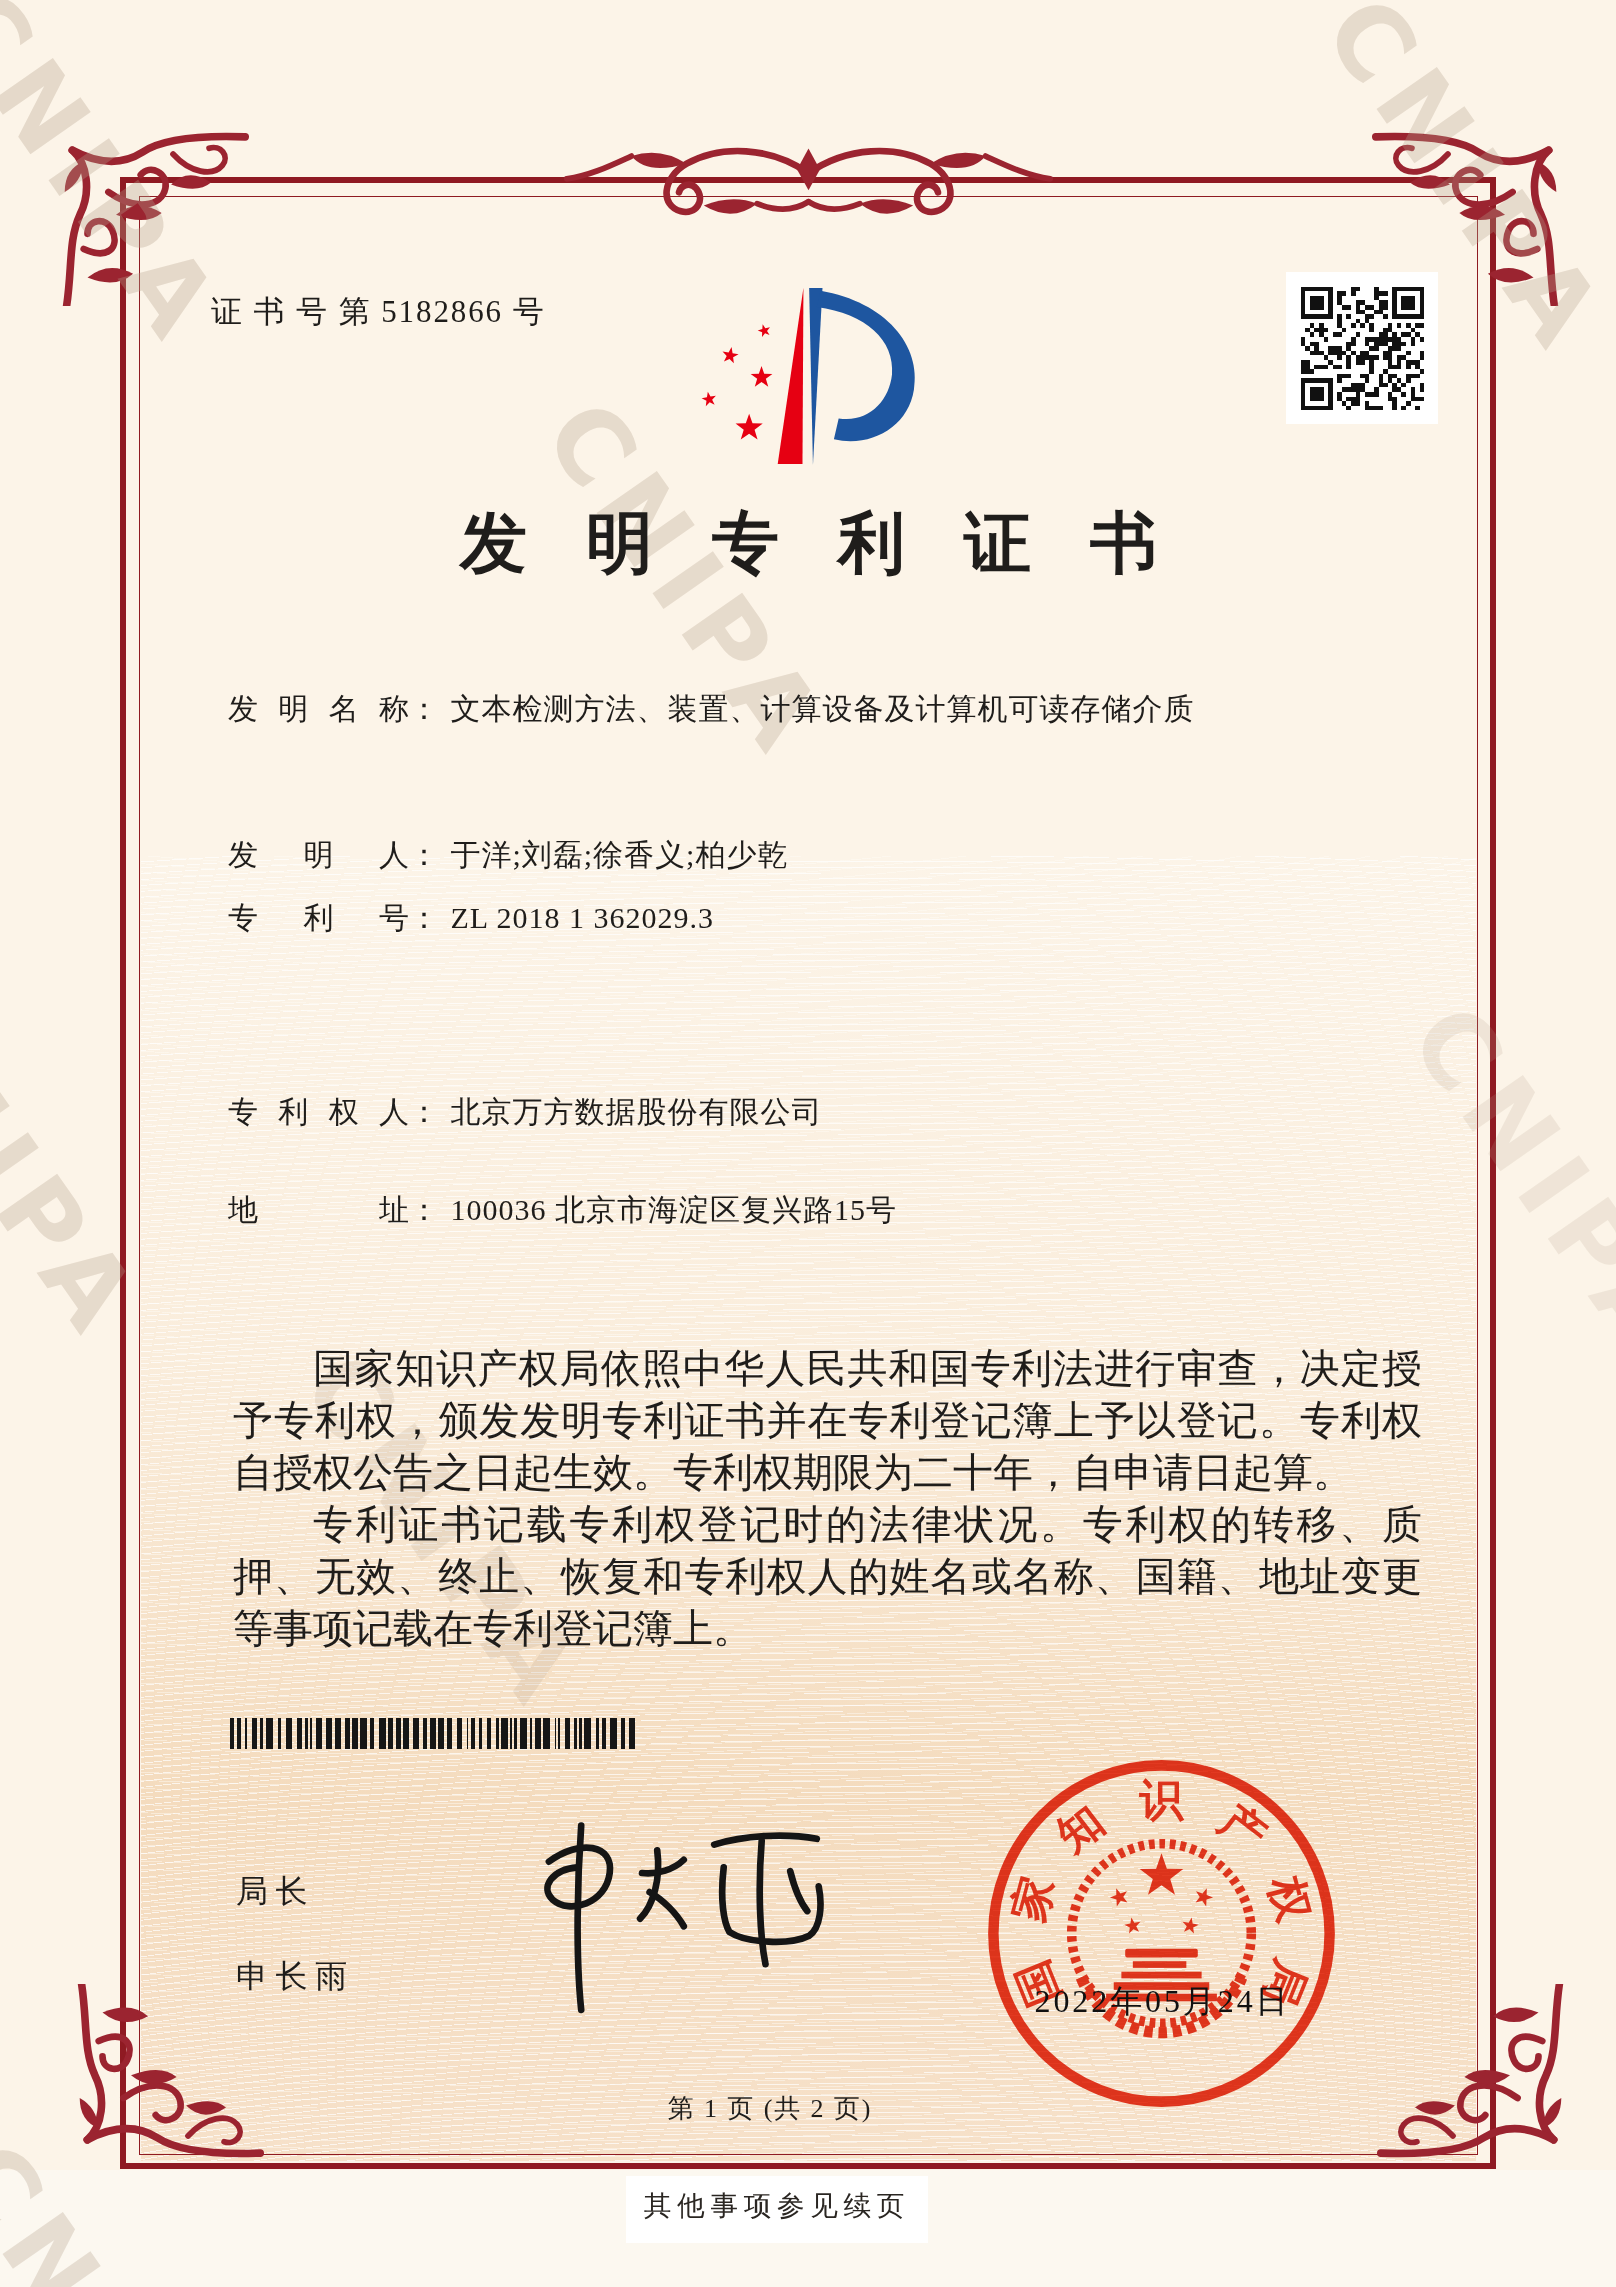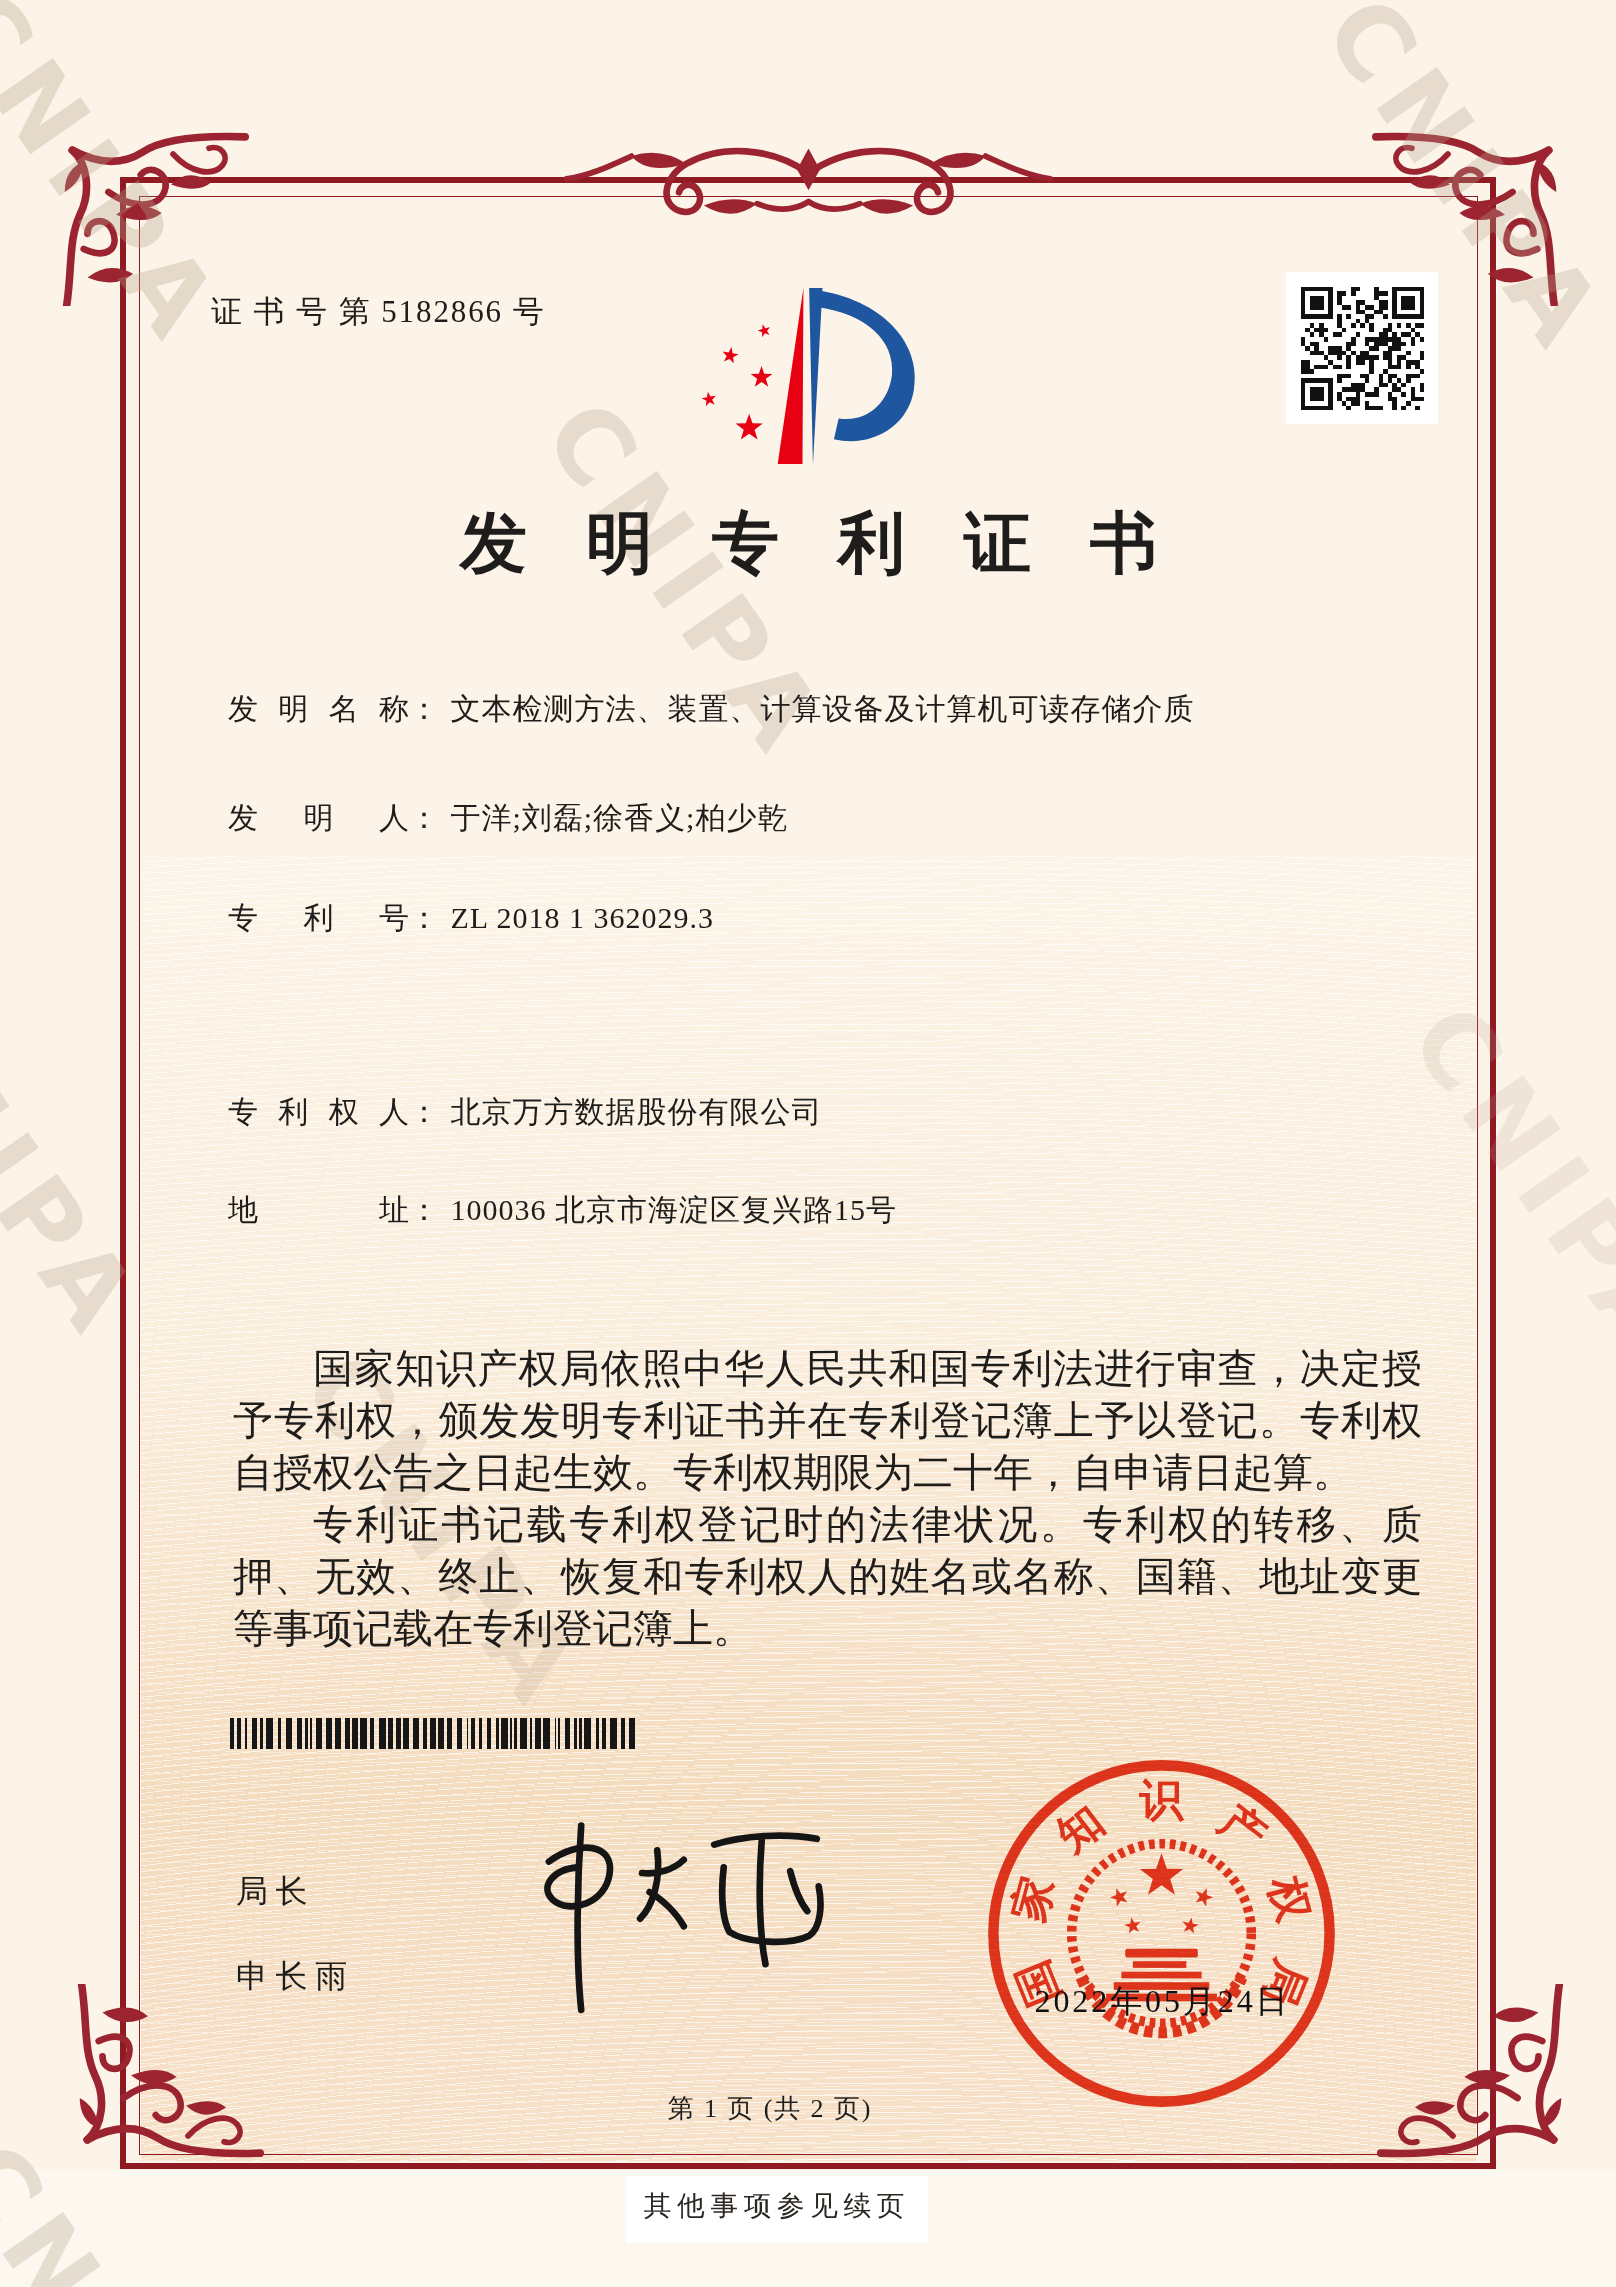--- a/index.html
+++ b/index.html
@@ -375,21 +375,21 @@
         <rect x="2" y="22" width="5" height="5" fill="#fff"></rect>
         <rect x="3" y="23" width="3" height="3" fill="#111"></rect>
       </svg>
   </div>
 
   <div class="txt title">发明专利证书</div>
 
   <div class="txt row" style="top:688px">
     <span class="lbl">发明名称</span><span>：</span><span class="val">文本检测方法、装置、计算设备及计算机可读存储介质</span>
   </div>
-  <div class="txt row" style="top:797px">
+  <div class="txt row" style="top:834px">
     <span class="lbl">发明人</span><span>：</span><span class="val">于洋;刘磊;徐香义;柏少乾</span>
   </div>
   <div class="txt row" style="top:897px">
     <span class="lbl">专利号</span><span>：</span><span class="val">ZL 2018 1 362029.3</span>
   </div>
   <div class="txt row" style="top:1091px">
     <span class="lbl">专利权人</span><span>：</span><span class="val">北京万方数据股份有限公司</span>
   </div>
   <div class="txt row" style="top:1189px">
     <span class="lbl">地址</span><span>：</span><span class="val">100036 北京市海淀区复兴路15号</span>

